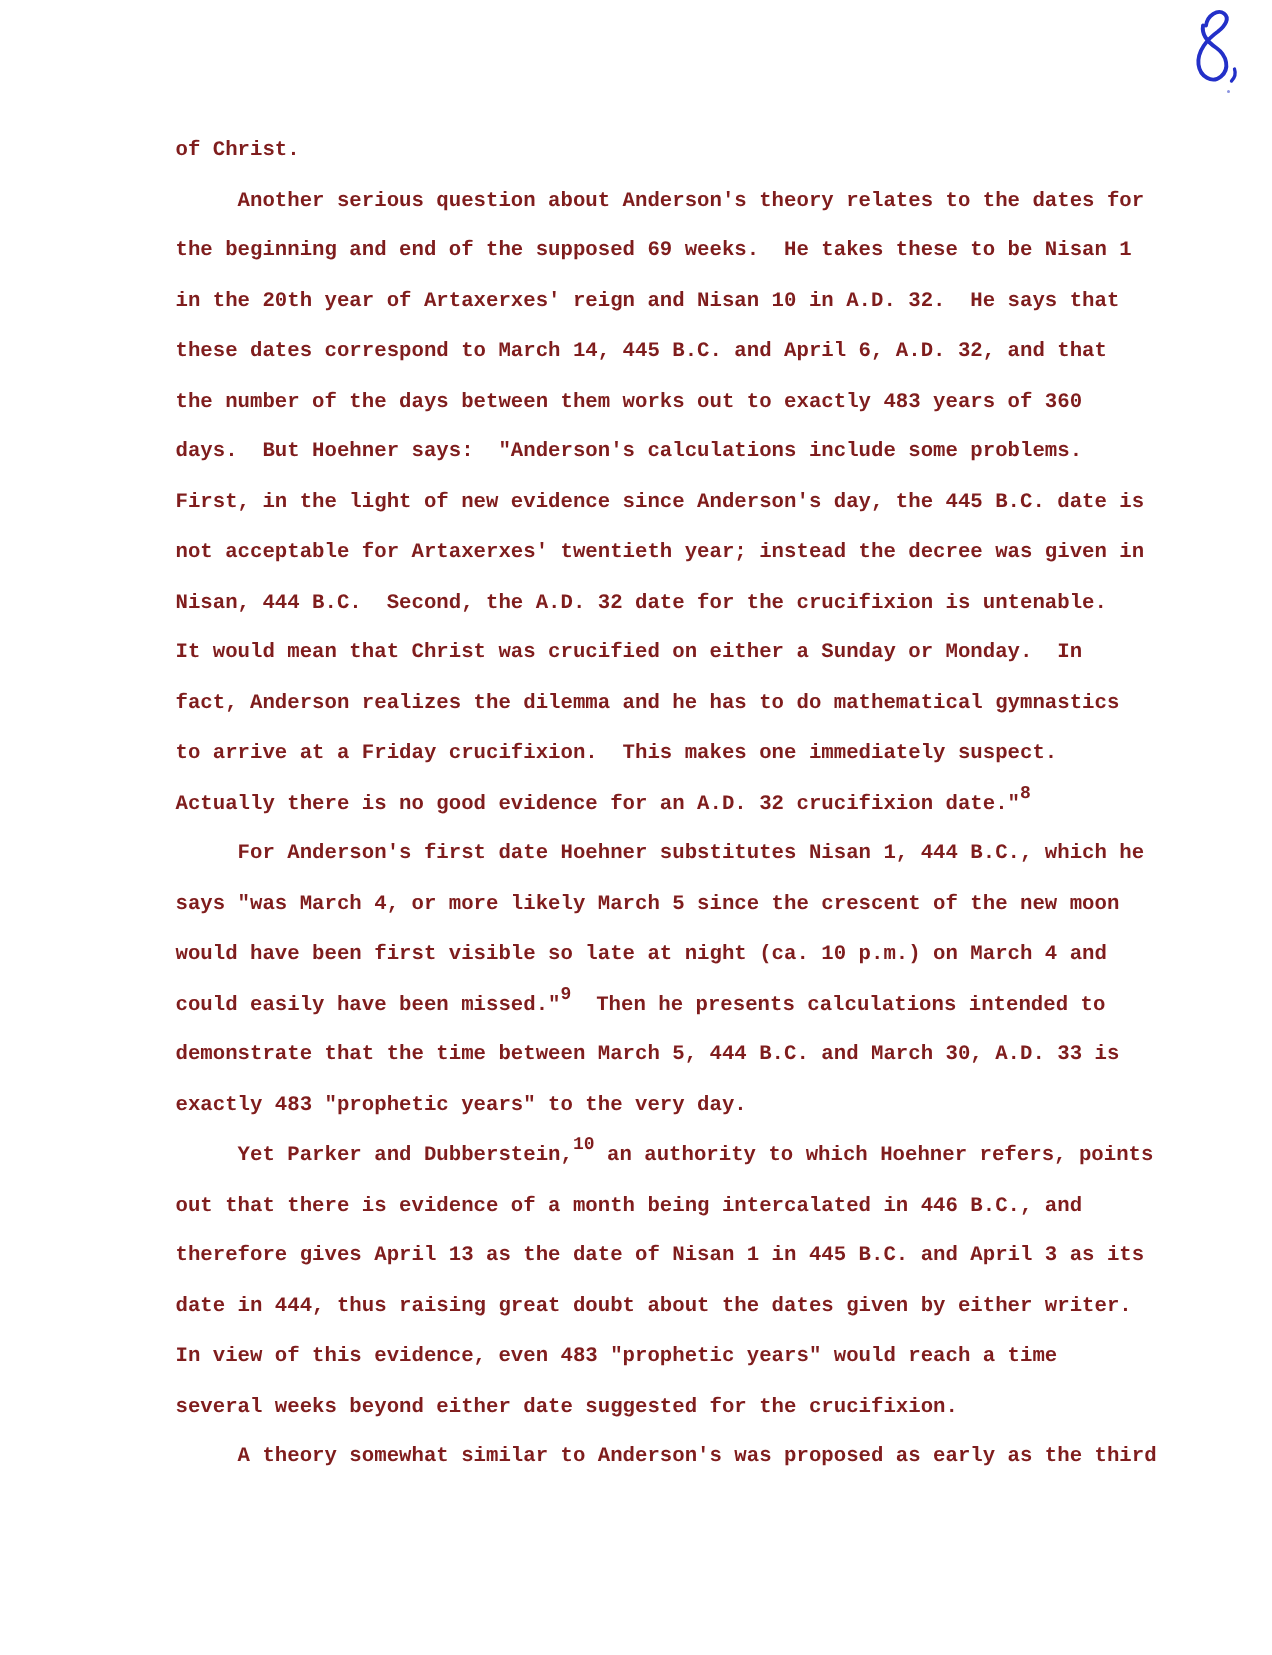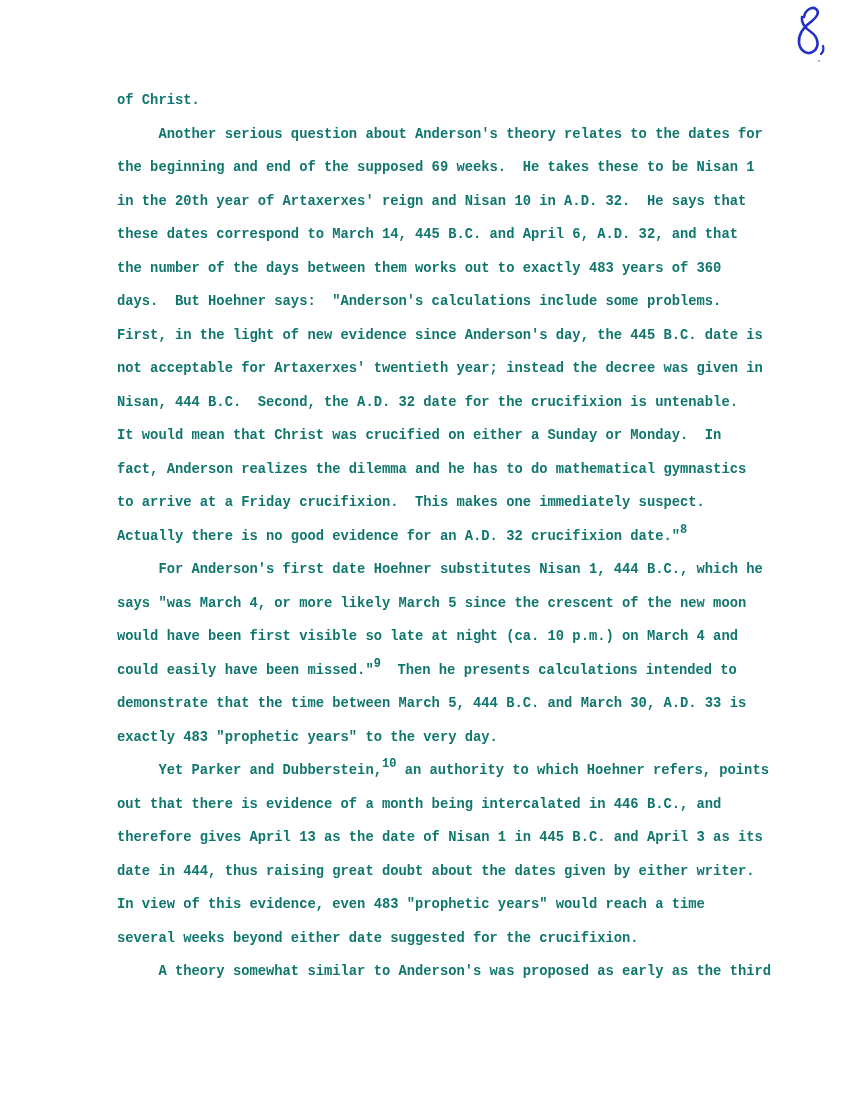--- a/index.html
+++ b/index.html
@@ -16,21 +16,21 @@
     font-family: "Liberation Mono", "DejaVu Sans Mono", monospace;
   }
   .text-block {
     position: absolute;
     left: 117px;
     top: 84px;
     width: 680px;
     font-size: 13.8px;
     font-weight: 700;
     line-height: 33.5px;
-    color: #0f766e;
+    color: #7f1d1d;
     white-space: pre;
     letter-spacing: 0px;
   }
   .line {
     height: 33.5px;
   }
   .sup {
     font-size: 12px;
     position: relative;
     top: -7px;

